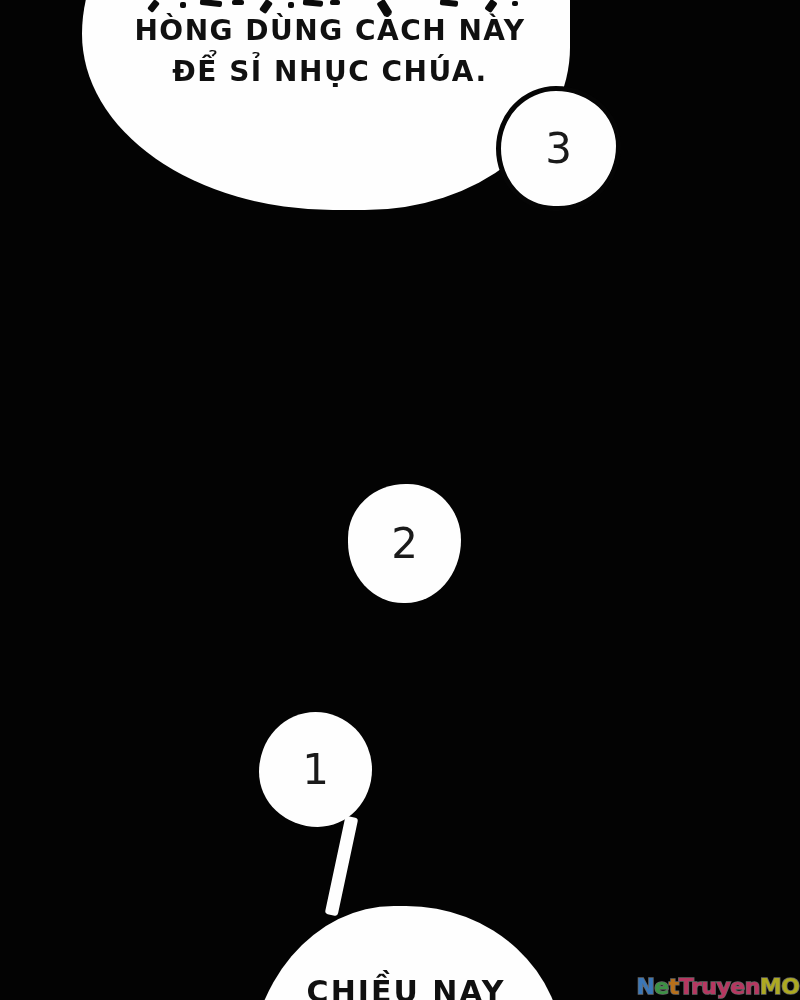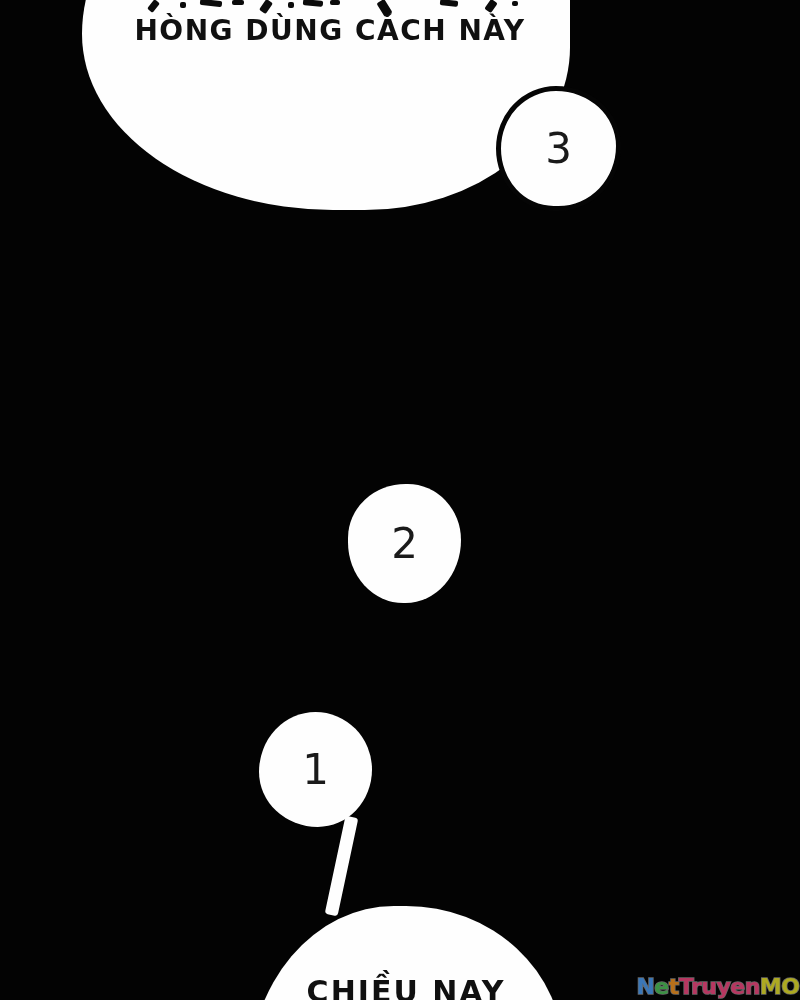--- a/index.html
+++ b/index.html
@@ -113,20 +113,21 @@
       <div class="ink-frag" style="left: 303px; top: 0px; width: 20px; height: 6px; transform: rotate(5deg);"></div>
       <div class="ink-frag" style="left: 330px; top: 0px; width: 10px; height: 5px; transform: rotate(0deg);"></div>
       <div class="ink-frag" style="left: 380px; top: 0px; width: 9px; height: 16px; transform: rotate(-32deg);"></div>
       <div class="ink-frag" style="left: 440px; top: 0px; width: 18px; height: 6px; transform: rotate(6deg);"></div>
       <div class="ink-frag" style="left: 487px; top: 0px; width: 8px; height: 12px; transform: rotate(35deg);"></div>
       <div class="ink-frag" style="left: 512px; top: 1px; width: 6px; height: 5px; transform: rotate(0deg);"></div>
     </div>
 
   <div class="bubble-text-top">
     <div>HÒNG DÙNG CÁCH NÀY</div>
+    <div>ĐỂ SỈ NHỤC CHÚA.</div>
   </div>
 
   <div class="num-circle num-3">
     <span>3</span>
   </div>
   <div class="num-circle num-2">
     <span>2</span>
   </div>
   <div class="num-circle num-1">
     <span>1</span>

